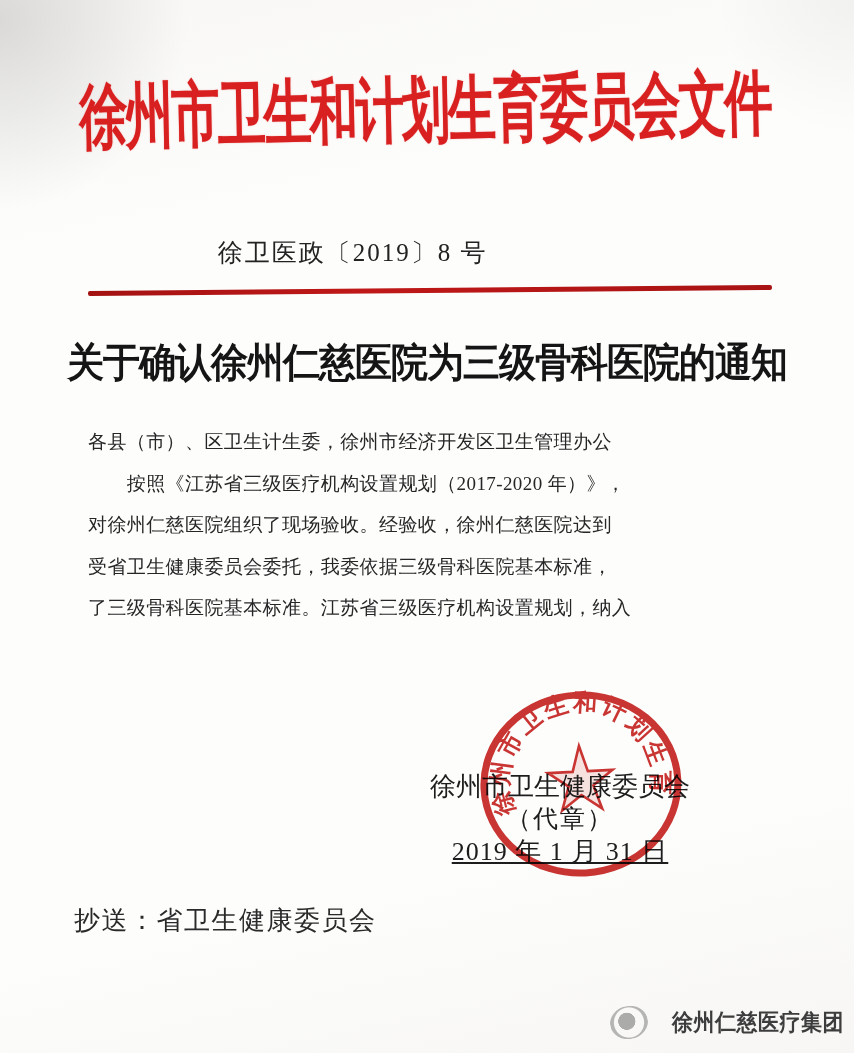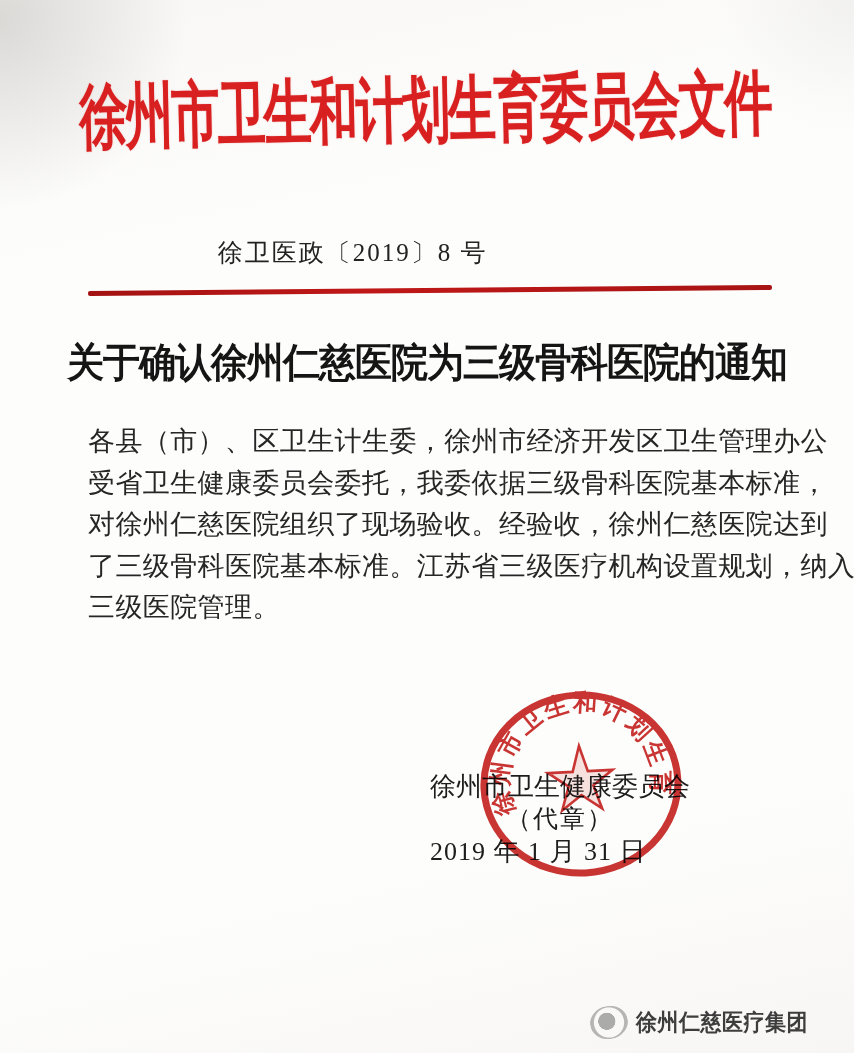--- a/index.html
+++ b/index.html
@@ -51,53 +51,53 @@
     text-align:center;
     font-family:"Liberation Sans", sans-serif;
     font-weight:800;font-size:37px;letter-spacing:-1px;
     color:#151515;
     transform:scaleY(1.08);
   }
 
   
   .doc-body{
     position:absolute;left:88px;top:421px;width:700px;
-    font-size:27px;line-height:41.5px;letter-spacing:0.4px;
+    font-size:19px;line-height:41.5px;letter-spacing:0.4px;
     color:#262626;
     white-space:nowrap;
   }
   .body-line{height:41.5px;}
 
   
   .signature{
     position:absolute;left:430px;top:770px;width:260px;
     color:#1d1d1d;
   }
   .sig-org{font-size:26px;letter-spacing:0;line-height:33px;text-align:center;white-space:nowrap;}
   .sig-note{font-size:25px;line-height:32px;text-align:center;letter-spacing:2px;}
-  .sig-date{font-size:26px;line-height:33px;white-space:nowrap;letter-spacing:1px;}
+  .sig-date{font-size:26px;line-height:33px;text-align:center;white-space:nowrap;letter-spacing:1px;text-decoration:underline;}
 
   
   .seal{
     position:absolute;left:477px;top:690px;width:208px;height:192px;
     mix-blend-mode:multiply;
     opacity:0.9;
     transform:rotate(-3deg);
   }
 
   
   .cc-line{
     position:absolute;left:74px;top:903px;
     font-size:26px;letter-spacing:1.5px;color:#2a2a2a;
   }
 
   
   .footer-brand-wrap{
-    position:absolute;left:590px;top:1002px;height:40px;
-    display:flex;align-items:center;gap:8px;
+    position:absolute;left:610px;top:1002px;height:40px;
+    display:flex;align-items:center;gap:24px;
   }
   .footer-logo{
     width:38px;height:33px;border-radius:50%;
     background:
       radial-gradient(circle at 45% 45%, rgba(60,60,60,0.55) 0 30%, rgba(0,0,0,0) 32%),
       radial-gradient(circle at 50% 50%, rgba(0,0,0,0) 58%, rgba(70,70,70,0.5) 62% 74%, rgba(0,0,0,0) 78%);
     opacity:0.75;
     transform:rotate(-12deg);
   }
   .footer-brand{
@@ -116,24 +116,24 @@
   <div class="header-banner">徐州市卫生和计划生育委员会文件</div>
 
   <div class="doc-number">徐卫医政〔2019〕8 号</div>
 
   <div class="red-divider"></div>
 
   <div class="doc-title">关于确认徐州仁慈医院为三级骨科医院的通知</div>
 
   <div class="doc-body">
     <div class="body-line">各县（市）、区卫生计生委，徐州市经济开发区卫生管理办公</div>
+    <div class="body-line">　　按照《江苏省三级医疗机构设置规划（2017-2020 年）》，</div>
+    <div class="body-line">对徐州仁慈医院组织了现场验收。经验收，徐州仁慈医院达到</div>
     <div class="body-line">受省卫生健康委员会委托，我委依据三级骨科医院基本标准，</div>
-    <div class="body-line">对徐州仁慈医院组织了现场验收。经验收，徐州仁慈医院达到</div>
     <div class="body-line">了三级骨科医院基本标准。江苏省三级医疗机构设置规划，纳入</div>
-    <div class="body-line">三级医院管理。</div>
   </div>
 
   <div class="signature">
     <div class="sig-org">徐州市卫生健康委员会</div>
     <div class="sig-note">（代章）</div>
     <div class="sig-date">2019 年 1 月 31 日</div>
   </div>
 
   <svg class="seal" viewBox="0 0 208 192" xmlns="http://www.w3.org/2000/svg">
 
@@ -143,19 +143,20 @@
              L84 119.5 L91.6 96 L71.7 81.5 L96.4 81.5 Z" fill="rgba(200,35,30,0.14)" stroke="#c41f1c" stroke-width="2.6" stroke-linejoin="miter"></path>
 
     <defs>
       <path id="sealArc" d="M 37 119 A 72 72 0 1 1 171 119"></path>
     </defs>
     <text font-size="24" font-weight="bold" fill="#c41f1c" font-family="Liberation Serif, serif" letter-spacing="2">
       <textPath href="#sealArc" startOffset="0" textLength="352">徐州市卫生和计划生育委员会</textPath>
     </text>
   </svg>
 
+  <div class="cc-line">抄送：省卫生健康委员会</div>
 
   <div class="footer-brand-wrap">
     <div class="footer-logo"></div>
     <div class="footer-brand">徐州仁慈医疗集团</div>
   </div>
 
 </div>
 
 </body></html>

